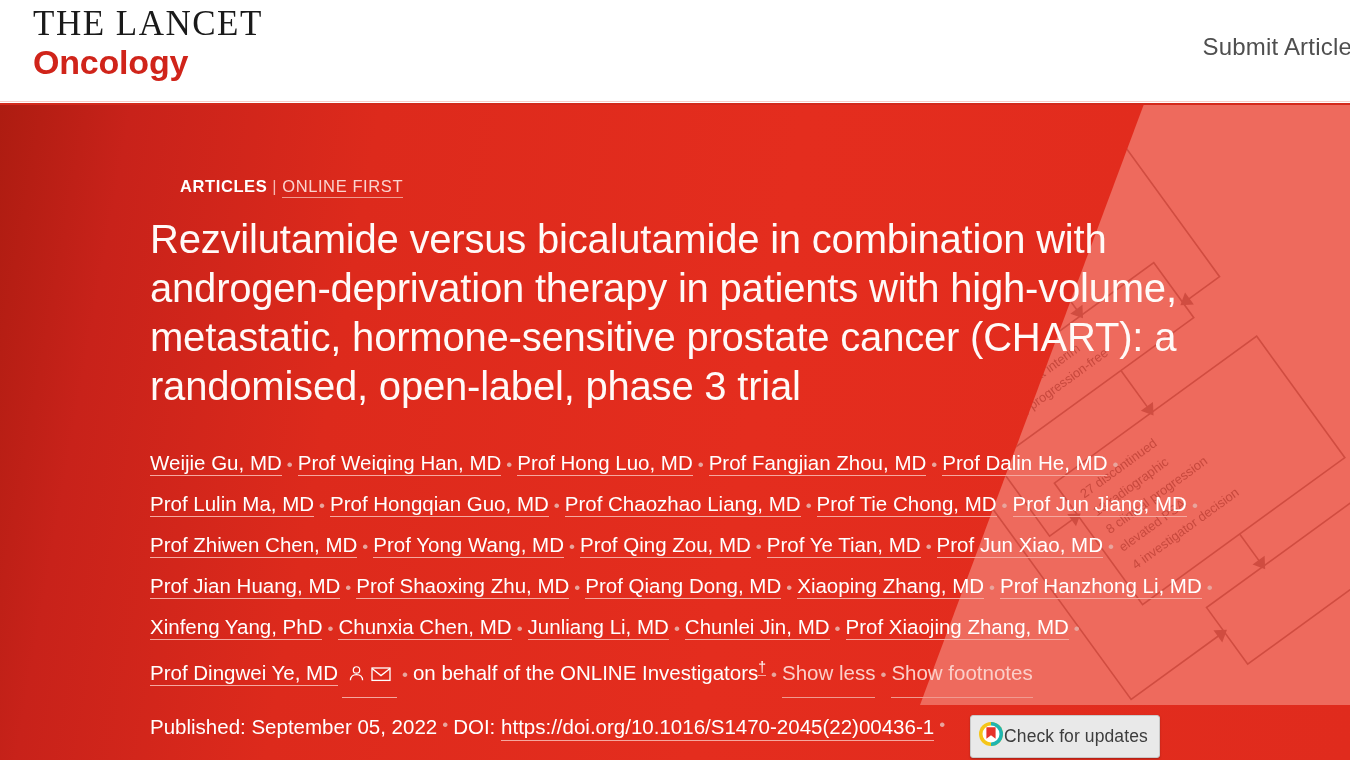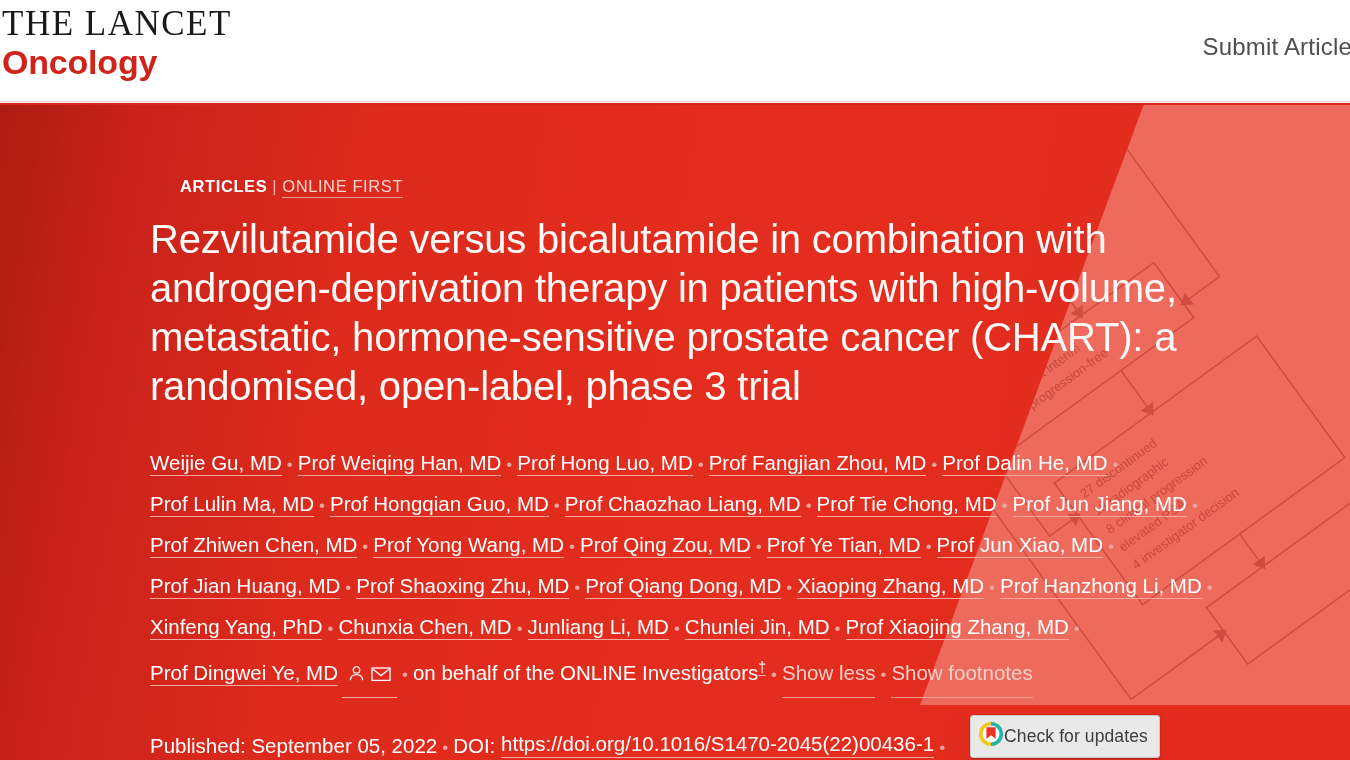--- a/index.html
+++ b/index.html
@@ -17,21 +17,21 @@
 
   
   .site-header {
     position: relative;
     height: 105px;
     background: #ffffff;
     box-sizing: border-box;
   }
   .logo-block {
     position: absolute;
-    left: 2px;
+    left: 33px;
     top: 6px;
   }
   .logo-lancet {
     font-family: "Liberation Serif", serif;
     font-size: 35px;
     letter-spacing: 1.5px;
     color: #1a1a1a;
     line-height: 1.0;
     font-weight: 400;
     white-space: nowrap;
@@ -187,21 +187,21 @@
   .icon-group {
     display: inline-block;
     border-bottom: 1px solid #f5a89f;
     padding: 0 3px 2px 3px;
     margin-left: 4px;
   }
 
   
   .meta-row {
     display: flex;
-    align-items: flex-end;
+    align-items: flex-start;
     font-size: 20.5px;
     color: #ffffff;
     margin-top: 17px;
     white-space: nowrap;
   }
   .meta-label { color: #ffffff; }
   .doi-link {
     color: #ffffff;
     text-decoration: none;
     border-bottom: 1px solid #f5a89f;

